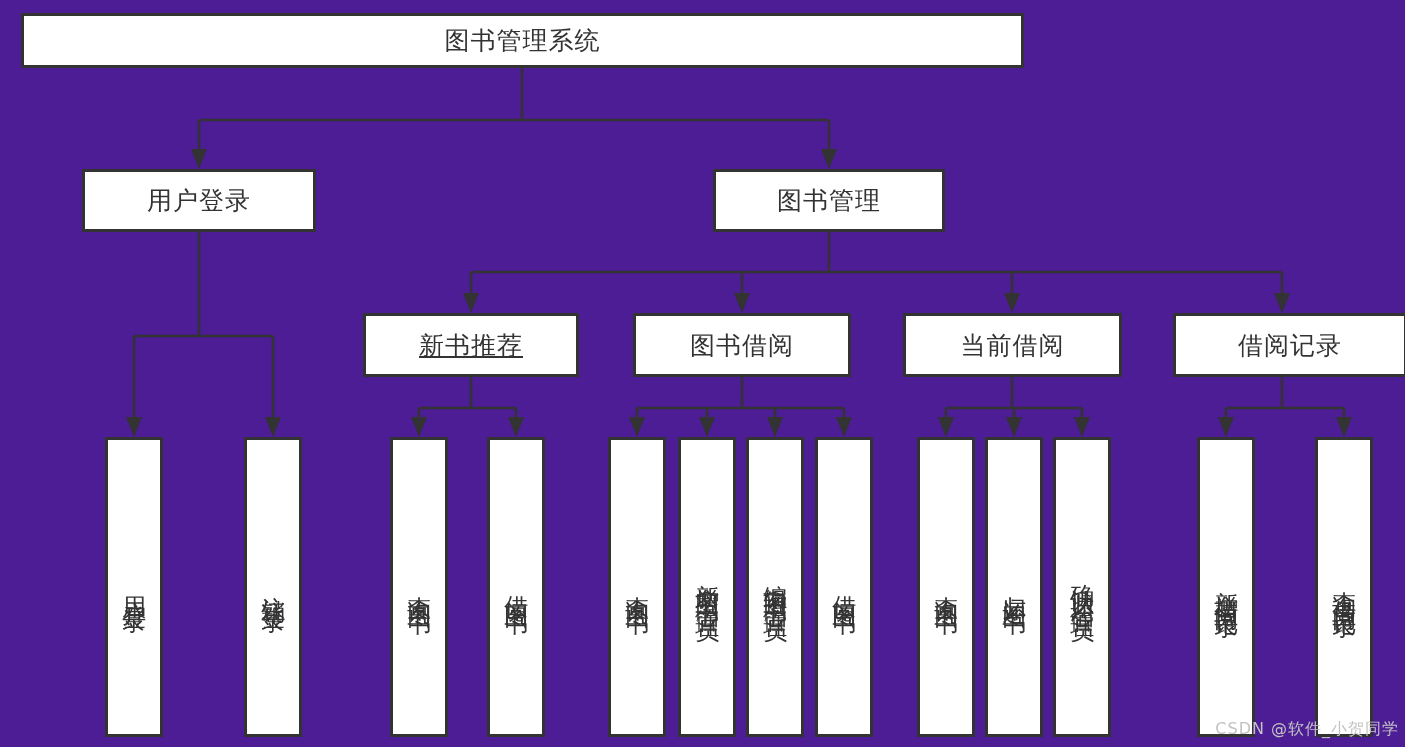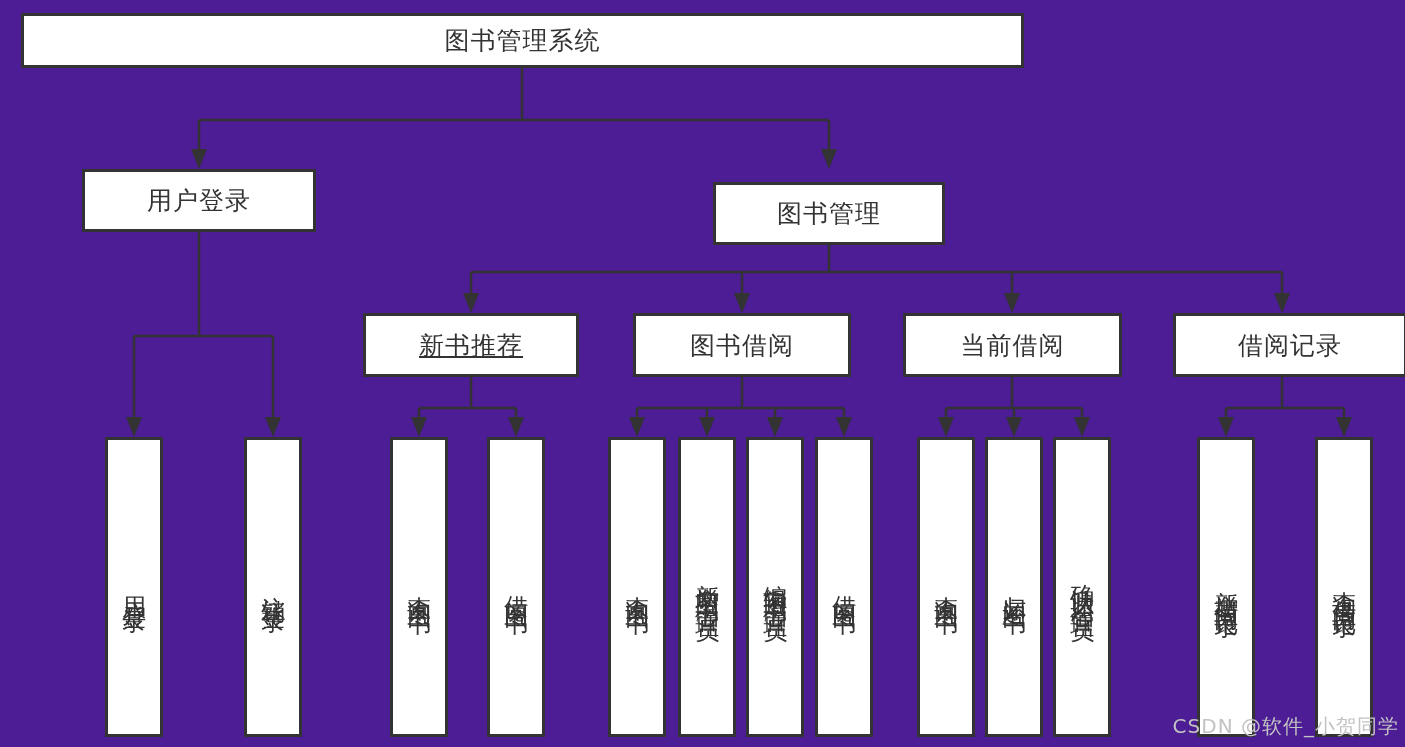--- a/index.html
+++ b/index.html
@@ -14,21 +14,21 @@
     display:flex;align-items:center;justify-content:center;
     text-align:center;
   }
   .h-node{font-size:25px;letter-spacing:1px;white-space:nowrap;}
   .v-node{
     writing-mode:vertical-rl;text-orientation:mixed;
     font-size:24px;letter-spacing:5px;line-height:1.1;
   }
   .watermark{
     position:absolute;right:6px;bottom:7px;
-    font-size:20px;color:#c2c2c2;letter-spacing:1px;white-space:nowrap;text-align:right;
+    font-size:16px;color:#c2c2c2;letter-spacing:1px;white-space:nowrap;text-align:right;
   }
 </style>
 </head>
 <body>
 
 <div class="canvas">
 
   <svg class="connectors" width="1405" height="747" viewBox="0 0 1405 747">
     <path fill="none" stroke="#333333" stroke-width="2.5" d="
       M522 68 V120 M199 120 H829 M199 120 V153 M829 120 V153
@@ -57,21 +57,21 @@
       <polygon points="1006,417 1022,417 1014,437"></polygon>
       <polygon points="1074,417 1090,417 1082,437"></polygon>
       <polygon points="1218,417 1234,417 1226,437"></polygon>
       <polygon points="1336,417 1352,417 1344,437"></polygon>
     </g>
   </svg>
 
   <div class="node h-node" style="left:21px;top:13px;width:1003px;height:55px;">图书管理系统</div>
 
   <div class="node h-node" style="left:82px;top:169px;width:234px;height:63px;">用户登录</div>
-  <div class="node h-node" style="left:713px;top:182px;width:232px;height:63px;">图书管理</div>
+  <div class="node h-node" style="left:713px;top:169px;width:232px;height:63px;">图书管理</div>
 
   <div class="node h-node" style="left:363px;top:313px;width:216px;height:64px;text-decoration:underline;">新书推荐</div>
   <div class="node h-node" style="left:903px;top:313px;width:219px;height:64px;">当前借阅</div>
   <div class="node h-node" style="left:633px;top:313px;width:218px;height:64px;">图书借阅</div>
   <div class="node h-node" style="left:1173px;top:313px;width:234px;height:64px;">借阅记录</div>
 
   <div class="node v-node" style="left:105px;top:437px;width:58px;height:300px;">用户登录</div>
   <div class="node v-node" style="left:244px;top:437px;width:58px;height:300px;">注销登录</div>
 
   <div class="node v-node" style="left:390px;top:437px;width:58px;height:300px;">查询图书</div>

